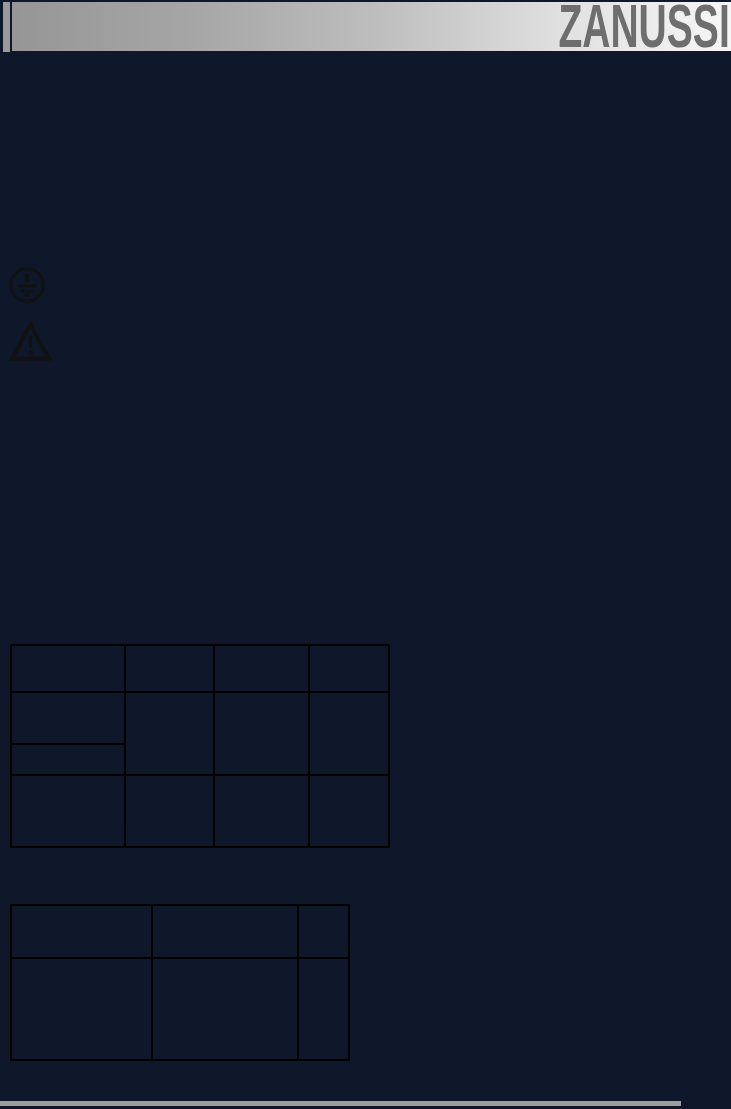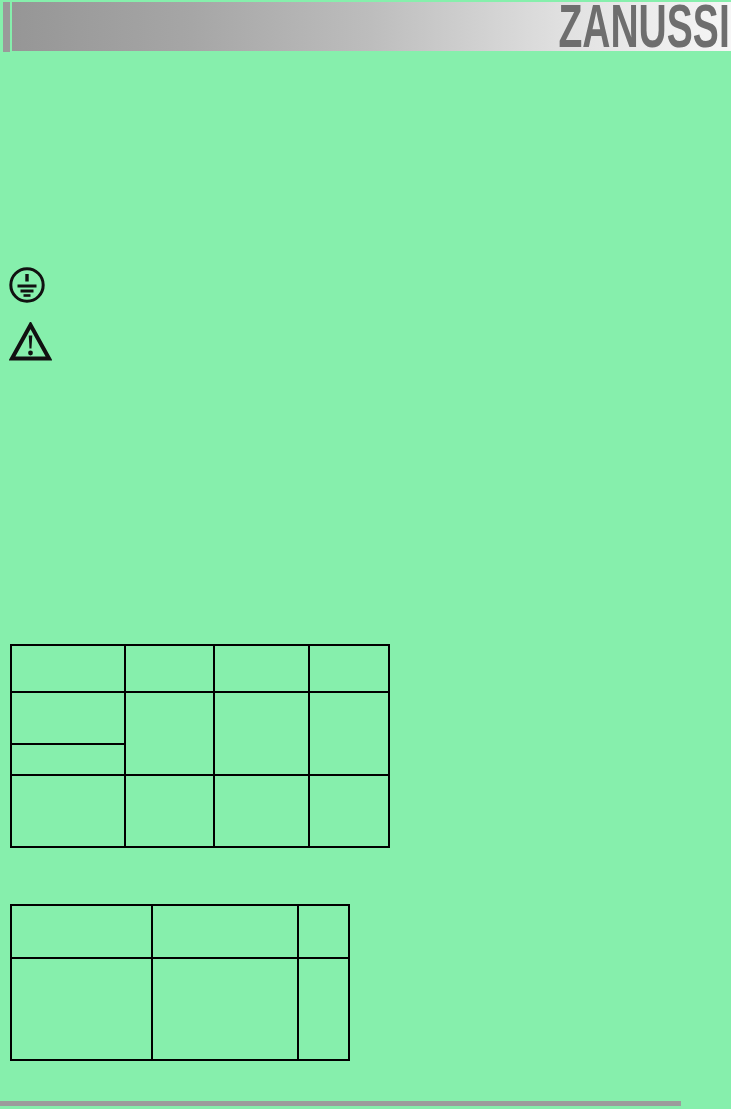--- a/index.html
+++ b/index.html
@@ -3,21 +3,21 @@
 <meta charset="utf-8">
 <style>
   * { margin: 0; padding: 0; box-sizing: border-box; }
   html, body { background: #ffffff; }
   body { font-family: "Liberation Sans", sans-serif; }
 
   .page {
     position: relative;
     width: 731px;
     height: 1109px;
-    background: #86efac;
+    background: #0f172a;
     overflow: hidden;
   }
 
   
   .accent-bar {
     position: absolute;
     left: 3px; top: 2px;
     width: 7px; height: 50px;
     background: #9a9a9a;
   }

